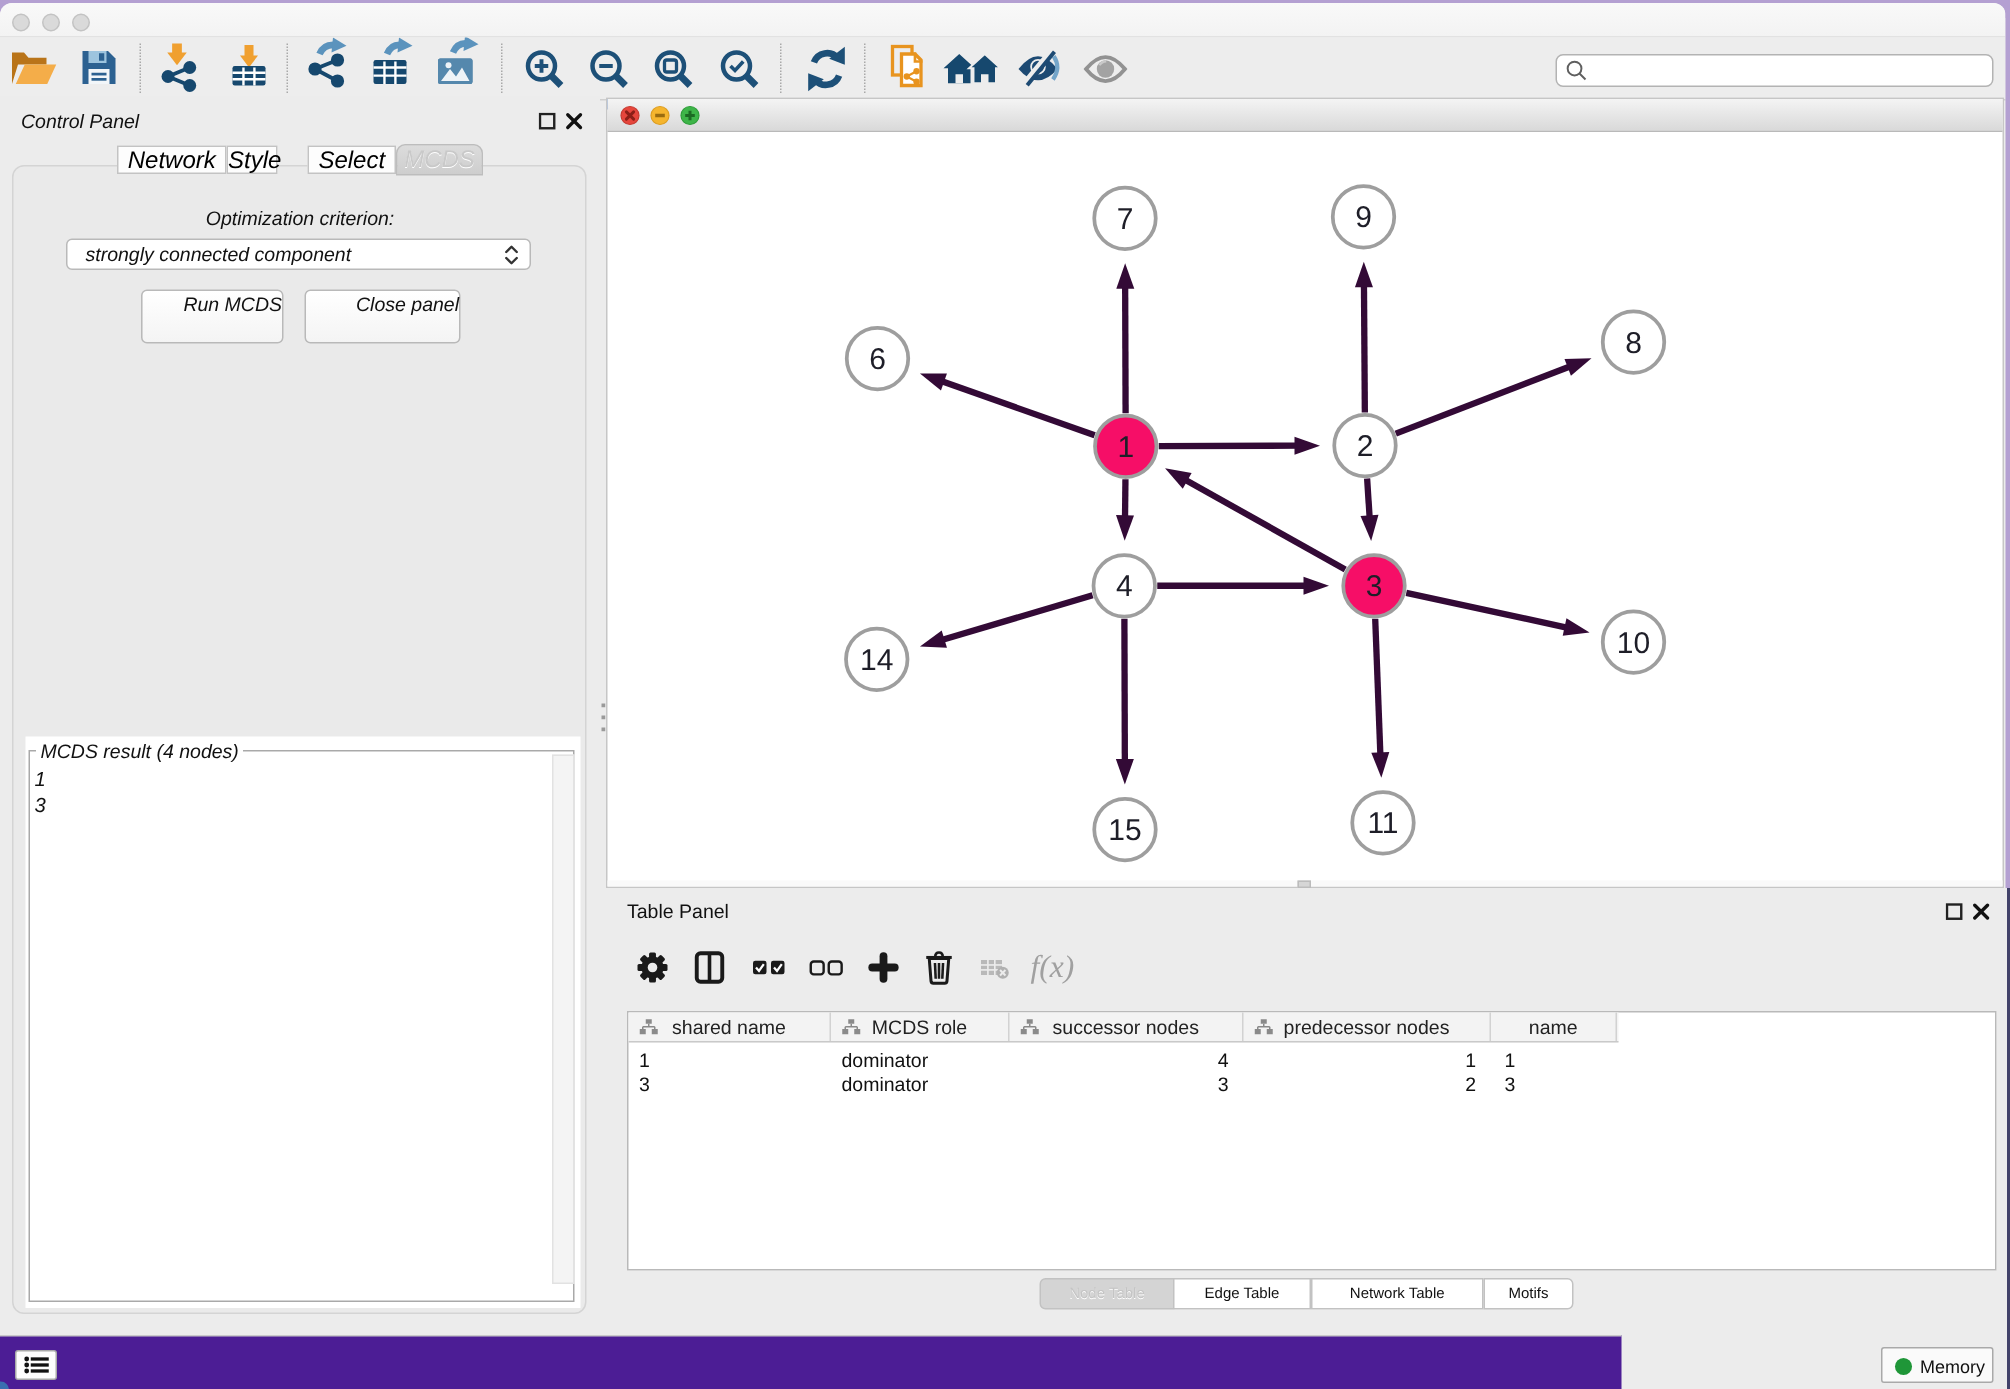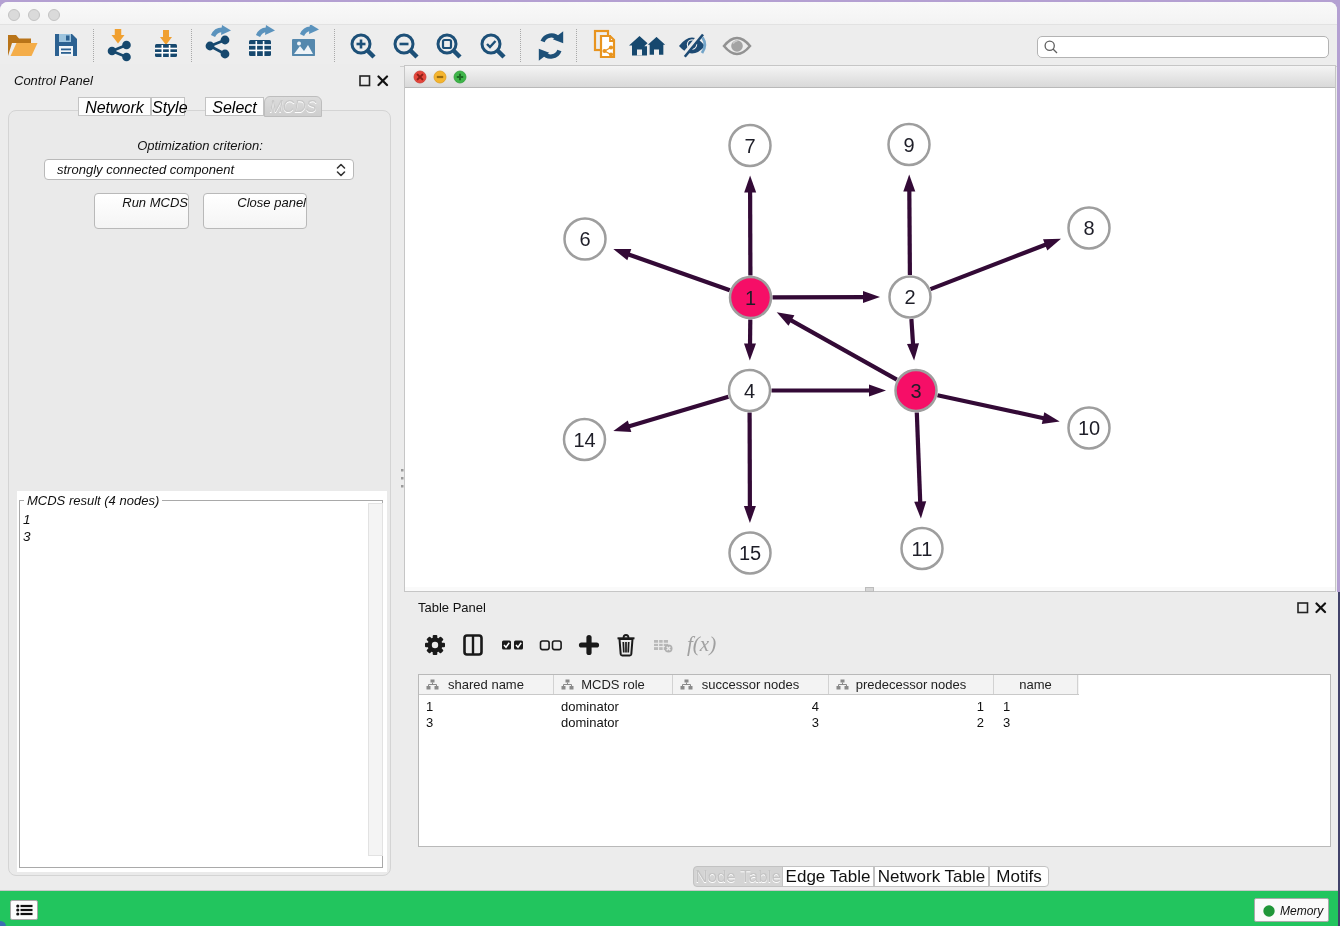--- a/index.html
+++ b/index.html
@@ -37,24 +37,24 @@
 #bluecorner{position:absolute;left:0;top:0;width:7px;height:7px;background:#2d5fa6;}
 #netbottom{position:absolute;left:0;bottom:0;width:100%;height:4px;background:#fafafa;}
 
 #tpanel{position:absolute;left:404px;top:592px;width:936px;height:298px;background:#ececec;}
 #tphead{position:absolute;left:14px;top:8px;font-size:13px;color:#111;}
 #ttable{position:absolute;left:14px;top:82px;width:913px;height:173px;background:#fff;border:1px solid #b9b9b9;box-sizing:border-box;}
 #thead{position:absolute;left:0;top:0;width:660px;height:20px;background:#f3f3f3;border-bottom:1px solid #c9c9c9;box-sizing:border-box;}
 .th{position:absolute;top:0;height:19px;border-right:1px solid #d2d2d2;box-sizing:border-box;text-align:center;font-size:13px;color:#222;line-height:19px;}
 .treeic{position:absolute;left:7px;top:4px;width:13px;height:11px;}
 .td{position:absolute;font-size:13px;color:#111;height:16px;line-height:16px;}
-.btab{position:absolute;top:274px;height:21px;background:#fff;border:1px solid #c2c2c2;box-sizing:border-box;font-size:17px;text-align:center;line-height:19px;color:#111;}
+.btab{position:absolute;top:260px;height:21px;background:#fff;border:1px solid #c2c2c2;box-sizing:border-box;font-size:10px;text-align:center;line-height:19px;color:#111;}
 .btabsel{background:#d4d4d4;color:#c4c4c4;text-shadow:0 1px 0 #fff;}
 
-#statusbar{position:absolute;left:0;top:890px;width:1340px;height:36px;background:#22c55e;border-top:1px solid #c9c9c9;box-sizing:border-box;font-style:italic;}
+#statusbar{position:absolute;left:0;top:890px;width:1081px;height:36px;background:#4c1d95;border-top:1px solid #c9c9c9;box-sizing:border-box;}
 #listbtn{position:absolute;left:10px;top:9px;width:28px;height:20px;background:#fdfdfd;border:1px solid #a9a9a9;border-radius:2px;box-sizing:border-box;}
 #membtn{position:absolute;left:1254px;top:7px;width:75px;height:24px;background:#fafafa;border:1px solid #a9a9a9;border-radius:2px;box-sizing:border-box;font-size:12px;color:#111;}
 #redge1{position:absolute;left:1337px;top:0;width:3px;height:592px;background:#b4a0d2;}
 #redge2{position:absolute;left:1338px;top:592px;width:2px;height:334px;background:#42426a;}
 </style>
 </head>
 <body>
 <div id="desktop"></div>
 <div id="appwin">
   <div id="titlebar">

